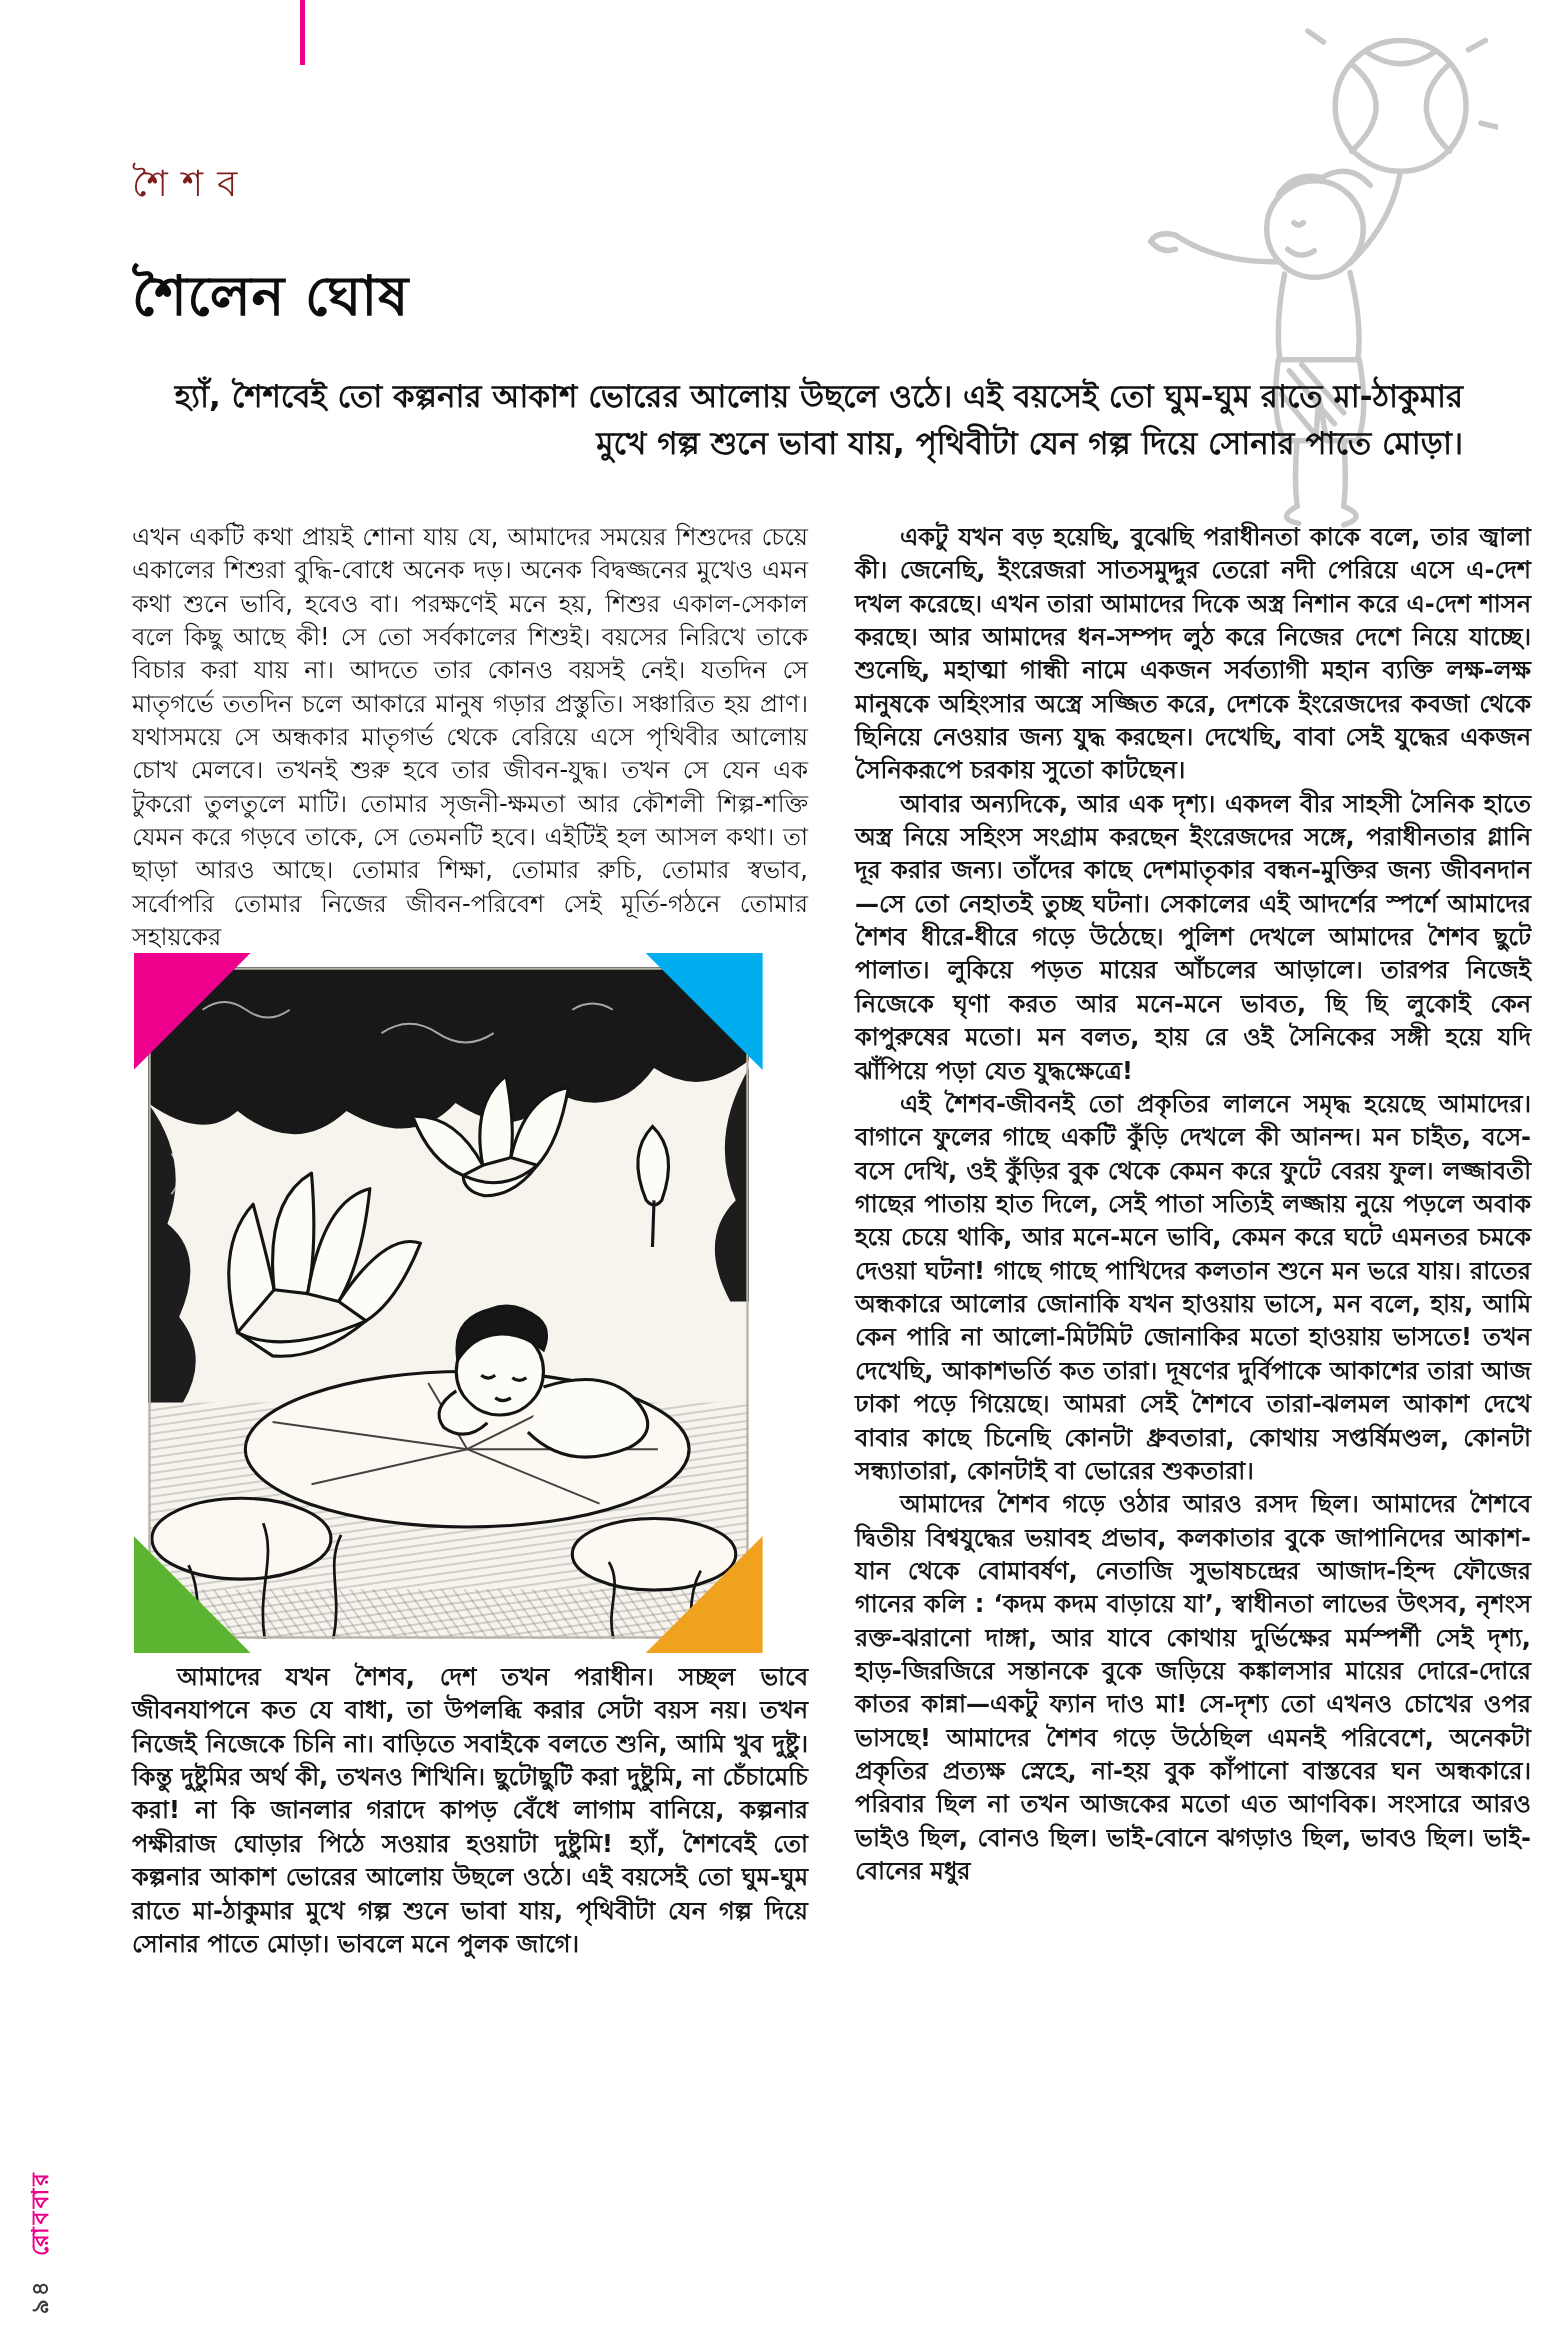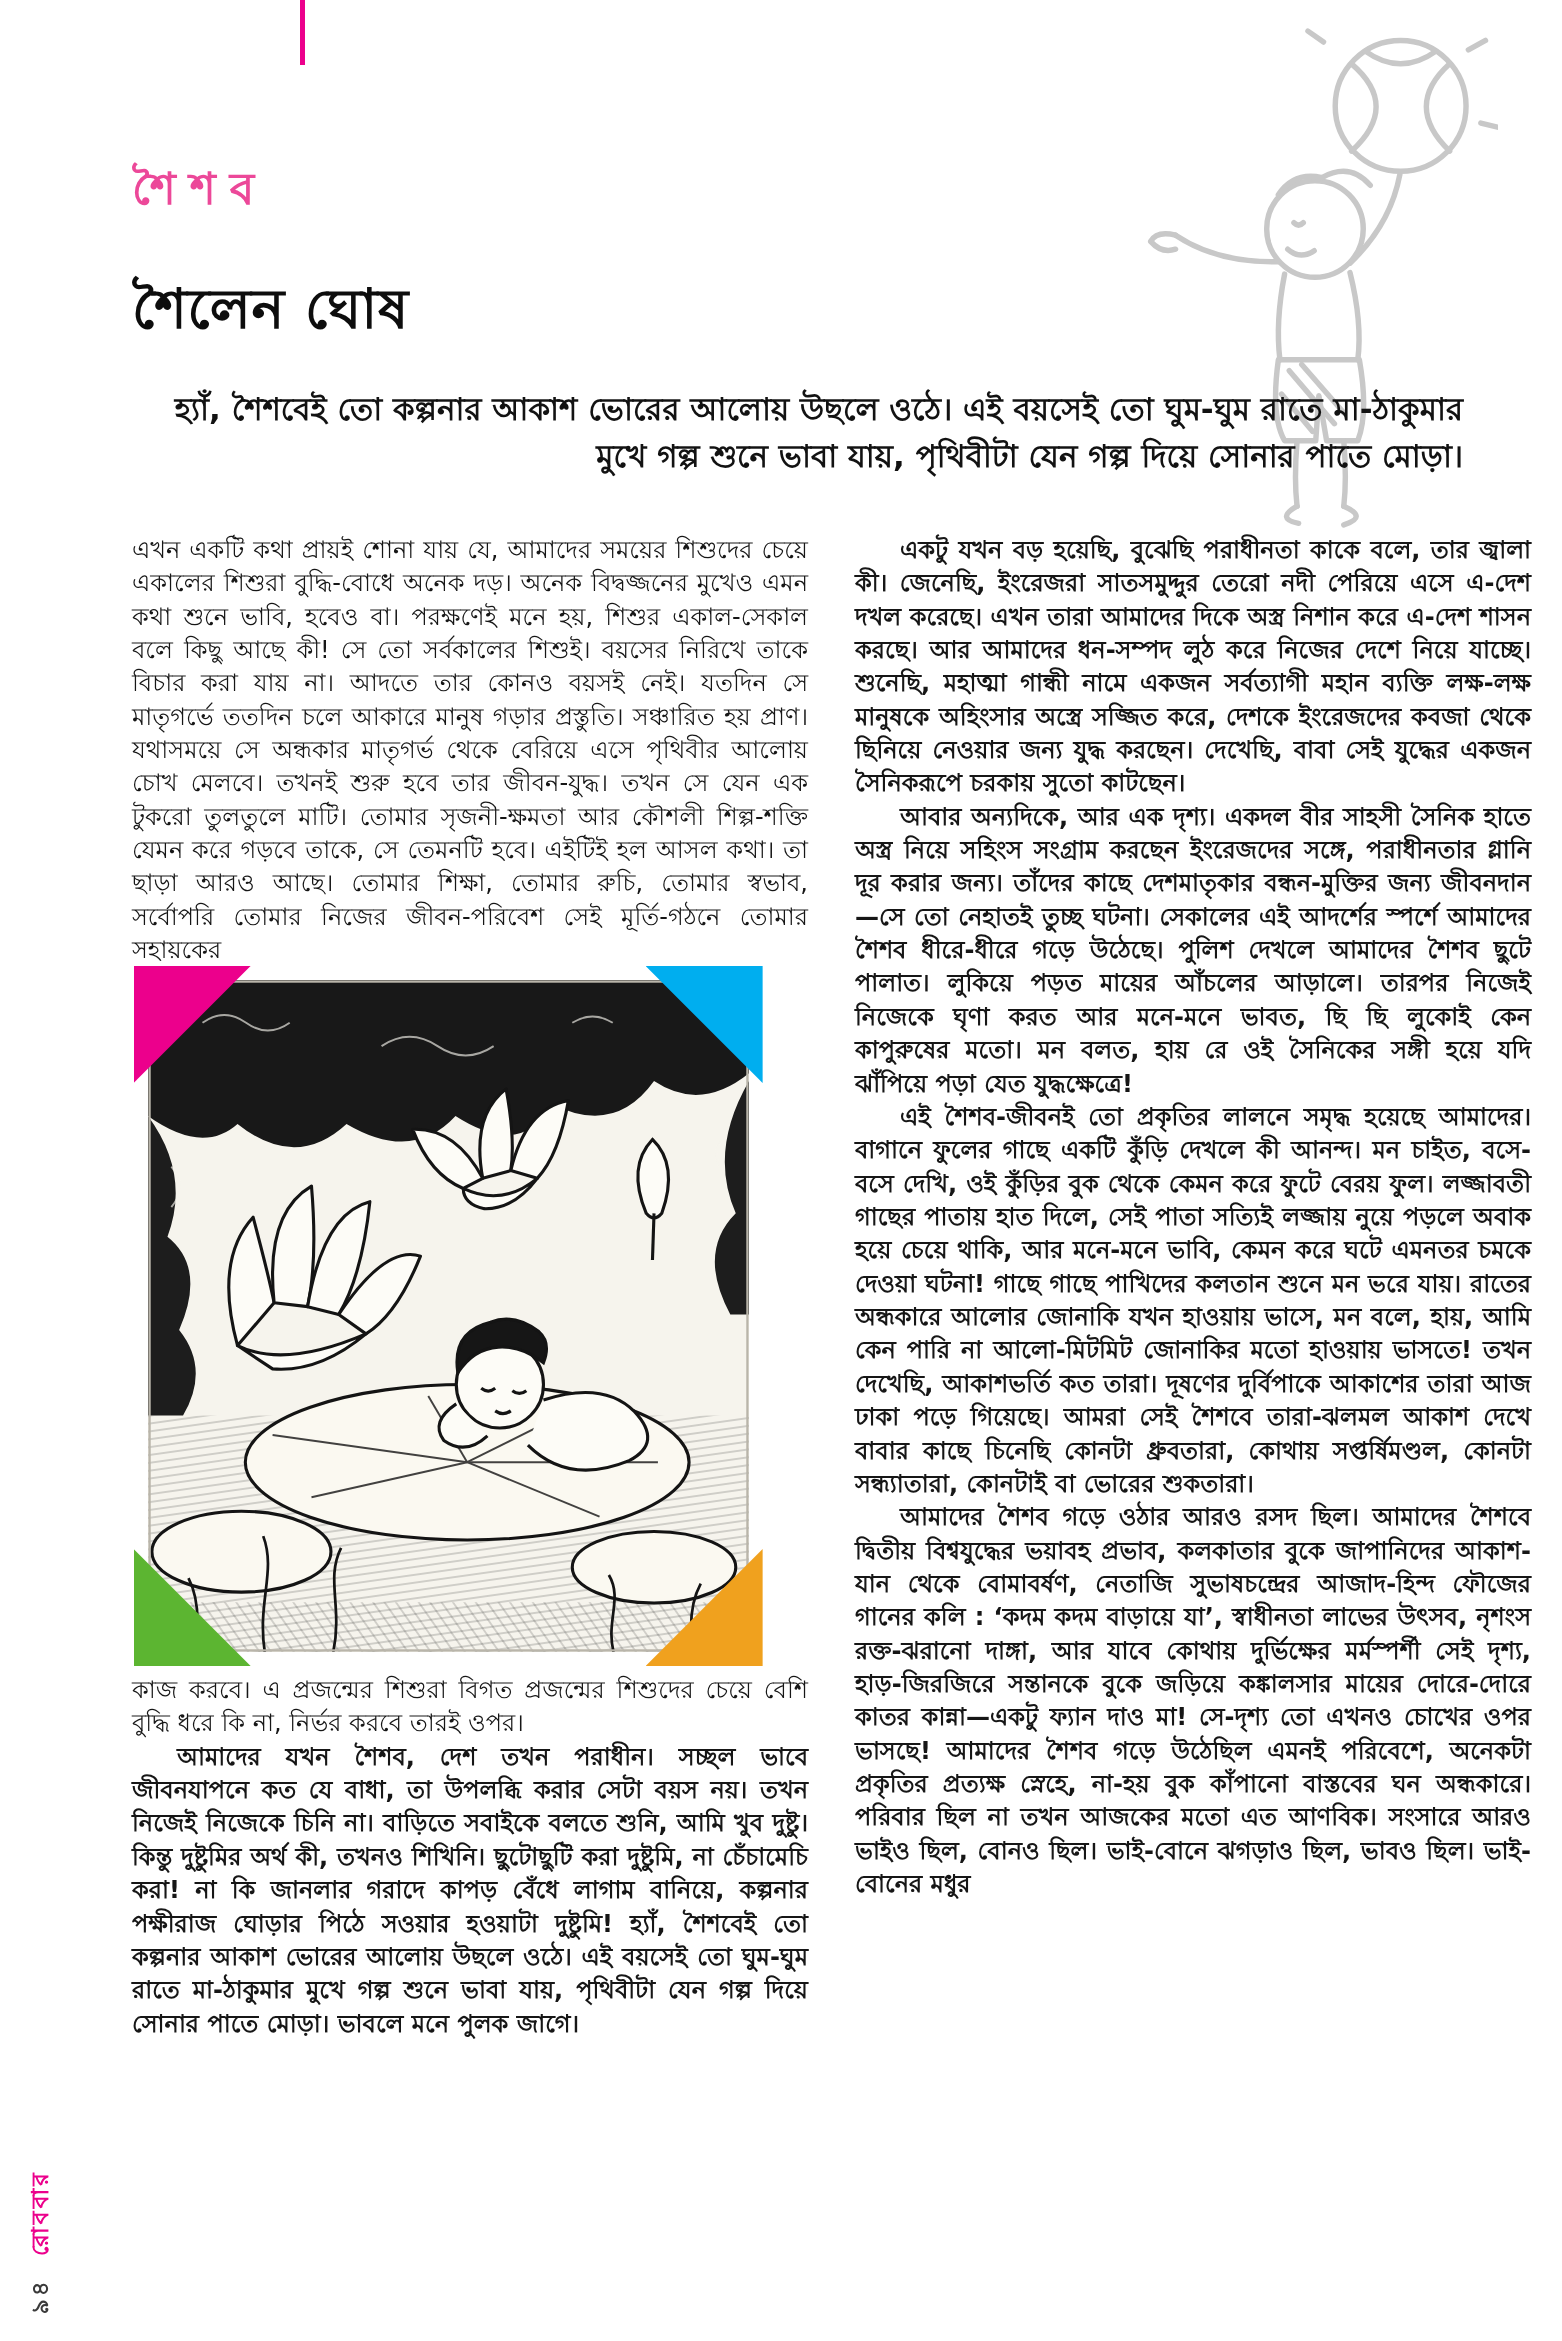--- a/index.html
+++ b/index.html
@@ -21,24 +21,24 @@
   }
   
   .ball-kid {
     position: absolute;
     top: 28px; right: 65px;
     width: 405px; height: 506px;
     z-index: 0;
   }
   header { position: relative; z-index: 1; padding: 156px 70px 0 132px; }
   .section-label {
-    font-size: 44px;
-    font-weight: 700;
+    font-size: 36px;
+    font-weight: 400;
     letter-spacing: 14px;
-    color: #ec4899;
+    color: #7f1d1d;
   }
   h1.title {
     margin: 50px 0 0 0;
     font-size: 55px;
     line-height: 1.12;
     font-weight: 800;
     color: #0d0d0d;
     letter-spacing: 0.8px;
   }
   .lead {
@@ -212,21 +212,20 @@
           </g>
           <rect x="0" y="800" width="772" height="64" fill="url(#hatch2)" opacity="0.3"></rect>
           <rect x="2" y="2" width="768" height="860" fill="none" stroke="#b9b5aa" stroke-width="3"></rect>
         </svg>
         <div class="tri tl"></div>
         <div class="tri tr"></div>
         <div class="tri bl"></div>
         <div class="tri br"></div>
       </figure>
 
-      <p>কাজ করবে। এ প্রজন্মের শিশুরা বিগত প্রজন্মের শিশুদের চেয়ে বেশি বুদ্ধি ধরে কি না, নির্ভর করবে তারই ওপর।</p>
       <p class="indent">আমাদের যখন শৈশব, দেশ তখন পরাধীন। সচ্ছল ভাবে জীবনযাপনে কত যে বাধা, তা উপলব্ধি করার সেটা বয়স নয়। তখন নিজেই নিজেকে চিনি না। বাড়িতে সবাইকে বলতে শুনি, আমি খুব দুষ্টু। কিন্তু দুষ্টুমির অর্থ কী, তখনও শিখিনি। ছুটোছুটি করা দুষ্টুমি, না চেঁচামেচি করা! না কি জানলার গরাদে কাপড় বেঁধে লাগাম বানিয়ে, কল্পনার পক্ষীরাজ ঘোড়ার পিঠে সওয়ার হওয়াটা দুষ্টুমি! হ্যাঁ, শৈশবেই তো কল্পনার আকাশ ভোরের আলোয় উছলে ওঠে। এই বয়সেই তো ঘুম-ঘুম রাতে মা-ঠাকুমার মুখে গল্প শুনে ভাবা যায়, পৃথিবীটা যেন গল্প দিয়ে সোনার পাতে মোড়া। ভাবলে মনে পুলক জাগে।</p>
     </div>
 
     <div class="col">
       <p class="indent">একটু যখন বড় হয়েছি, বুঝেছি পরাধীনতা কাকে বলে, তার জ্বালা কী। জেনেছি, ইংরেজরা সাতসমুদ্দুর তেরো নদী পেরিয়ে এসে এ-দেশ দখল করেছে। এখন তারা আমাদের দিকে অস্ত্র নিশান করে এ-দেশ শাসন করছে। আর আমাদের ধন-সম্পদ লুঠ করে নিজের দেশে নিয়ে যাচ্ছে। শুনেছি, মহাত্মা গান্ধী নামে একজন সর্বত্যাগী মহান ব্যক্তি লক্ষ-লক্ষ মানুষকে অহিংসার অস্ত্রে সজ্জিত করে, দেশকে ইংরেজদের কবজা থেকে ছিনিয়ে নেওয়ার জন্য যুদ্ধ করছেন। দেখেছি, বাবা সেই যুদ্ধের একজন সৈনিকরূপে চরকায় সুতো কাটছেন।</p>
       <p class="indent">আবার অন্যদিকে, আর এক দৃশ্য। একদল বীর সাহসী সৈনিক হাতে অস্ত্র নিয়ে সহিংস সংগ্রাম করছেন ইংরেজদের সঙ্গে, পরাধীনতার গ্লানি দূর করার জন্য। তাঁদের কাছে দেশমাতৃকার বন্ধন-মুক্তির জন্য জীবনদান—সে তো নেহাতই তুচ্ছ ঘটনা। সেকালের এই আদর্শের স্পর্শে আমাদের শৈশব ধীরে-ধীরে গড়ে উঠেছে। পুলিশ দেখলে আমাদের শৈশব ছুটে পালাত। লুকিয়ে পড়ত মায়ের আঁচলের আড়ালে। তারপর নিজেই নিজেকে ঘৃণা করত আর মনে-মনে ভাবত, ছি ছি লুকোই কেন কাপুরুষের মতো। মন বলত, হায় রে ওই সৈনিকের সঙ্গী হয়ে যদি ঝাঁপিয়ে পড়া যেত যুদ্ধক্ষেত্রে!</p>
       <p class="indent">এই শৈশব-জীবনই তো প্রকৃতির লালনে সমৃদ্ধ হয়েছে আমাদের। বাগানে ফুলের গাছে একটি কুঁড়ি দেখলে কী আনন্দ। মন চাইত, বসে-বসে দেখি, ওই কুঁড়ির বুক থেকে কেমন করে ফুটে বেরয় ফুল। লজ্জাবতী গাছের পাতায় হাত দিলে, সেই পাতা সত্যিই লজ্জায় নুয়ে পড়লে অবাক হয়ে চেয়ে থাকি, আর মনে-মনে ভাবি, কেমন করে ঘটে এমনতর চমকে দেওয়া ঘটনা! গাছে গাছে পাখিদের কলতান শুনে মন ভরে যায়। রাতের অন্ধকারে আলোর জোনাকি যখন হাওয়ায় ভাসে, মন বলে, হায়, আমি কেন পারি না আলো-মিটমিট জোনাকির মতো হাওয়ায় ভাসতে! তখন দেখেছি, আকাশভর্তি কত তারা। দূষণের দুর্বিপাকে আকাশের তারা আজ ঢাকা পড়ে গিয়েছে। আমরা সেই শৈশবে তারা-ঝলমল আকাশ দেখে বাবার কাছে চিনেছি কোনটা ধ্রুবতারা, কোথায় সপ্তর্ষিমণ্ডল, কোনটা সন্ধ্যাতারা, কোনটাই বা ভোরের শুকতারা।</p>
       <p class="indent">আমাদের শৈশব গড়ে ওঠার আরও রসদ ছিল। আমাদের শৈশবে দ্বিতীয় বিশ্বযুদ্ধের ভয়াবহ প্রভাব, কলকাতার বুকে জাপানিদের আকাশ-যান থেকে বোমাবর্ষণ, নেতাজি সুভাষচন্দ্রের আজাদ-হিন্দ ফৌজের গানের কলি : ‘কদম কদম বাড়ায়ে যা’, স্বাধীনতা লাভের উৎসব, নৃশংস রক্ত-ঝরানো দাঙ্গা, আর যাবে কোথায় দুর্ভিক্ষের মর্মস্পর্শী সেই দৃশ্য, হাড়-জিরজিরে সন্তানকে বুকে জড়িয়ে কঙ্কালসার মায়ের দোরে-দোরে কাতর কান্না—একটু ফ্যান দাও মা! সে-দৃশ্য তো এখনও চোখের ওপর ভাসছে! আমাদের শৈশব গড়ে উঠেছিল এমনই পরিবেশে, অনেকটা প্রকৃতির প্রত্যক্ষ স্নেহে, না-হয় বুক কাঁপানো বাস্তবের ঘন অন্ধকারে। পরিবার ছিল না তখন আজকের মতো এত আণবিক। সংসারে আরও ভাইও ছিল, বোনও ছিল। ভাই-বোনে ঝগড়াও ছিল, ভাবও ছিল। ভাই-বোনের মধুর</p>
     </div>
 

